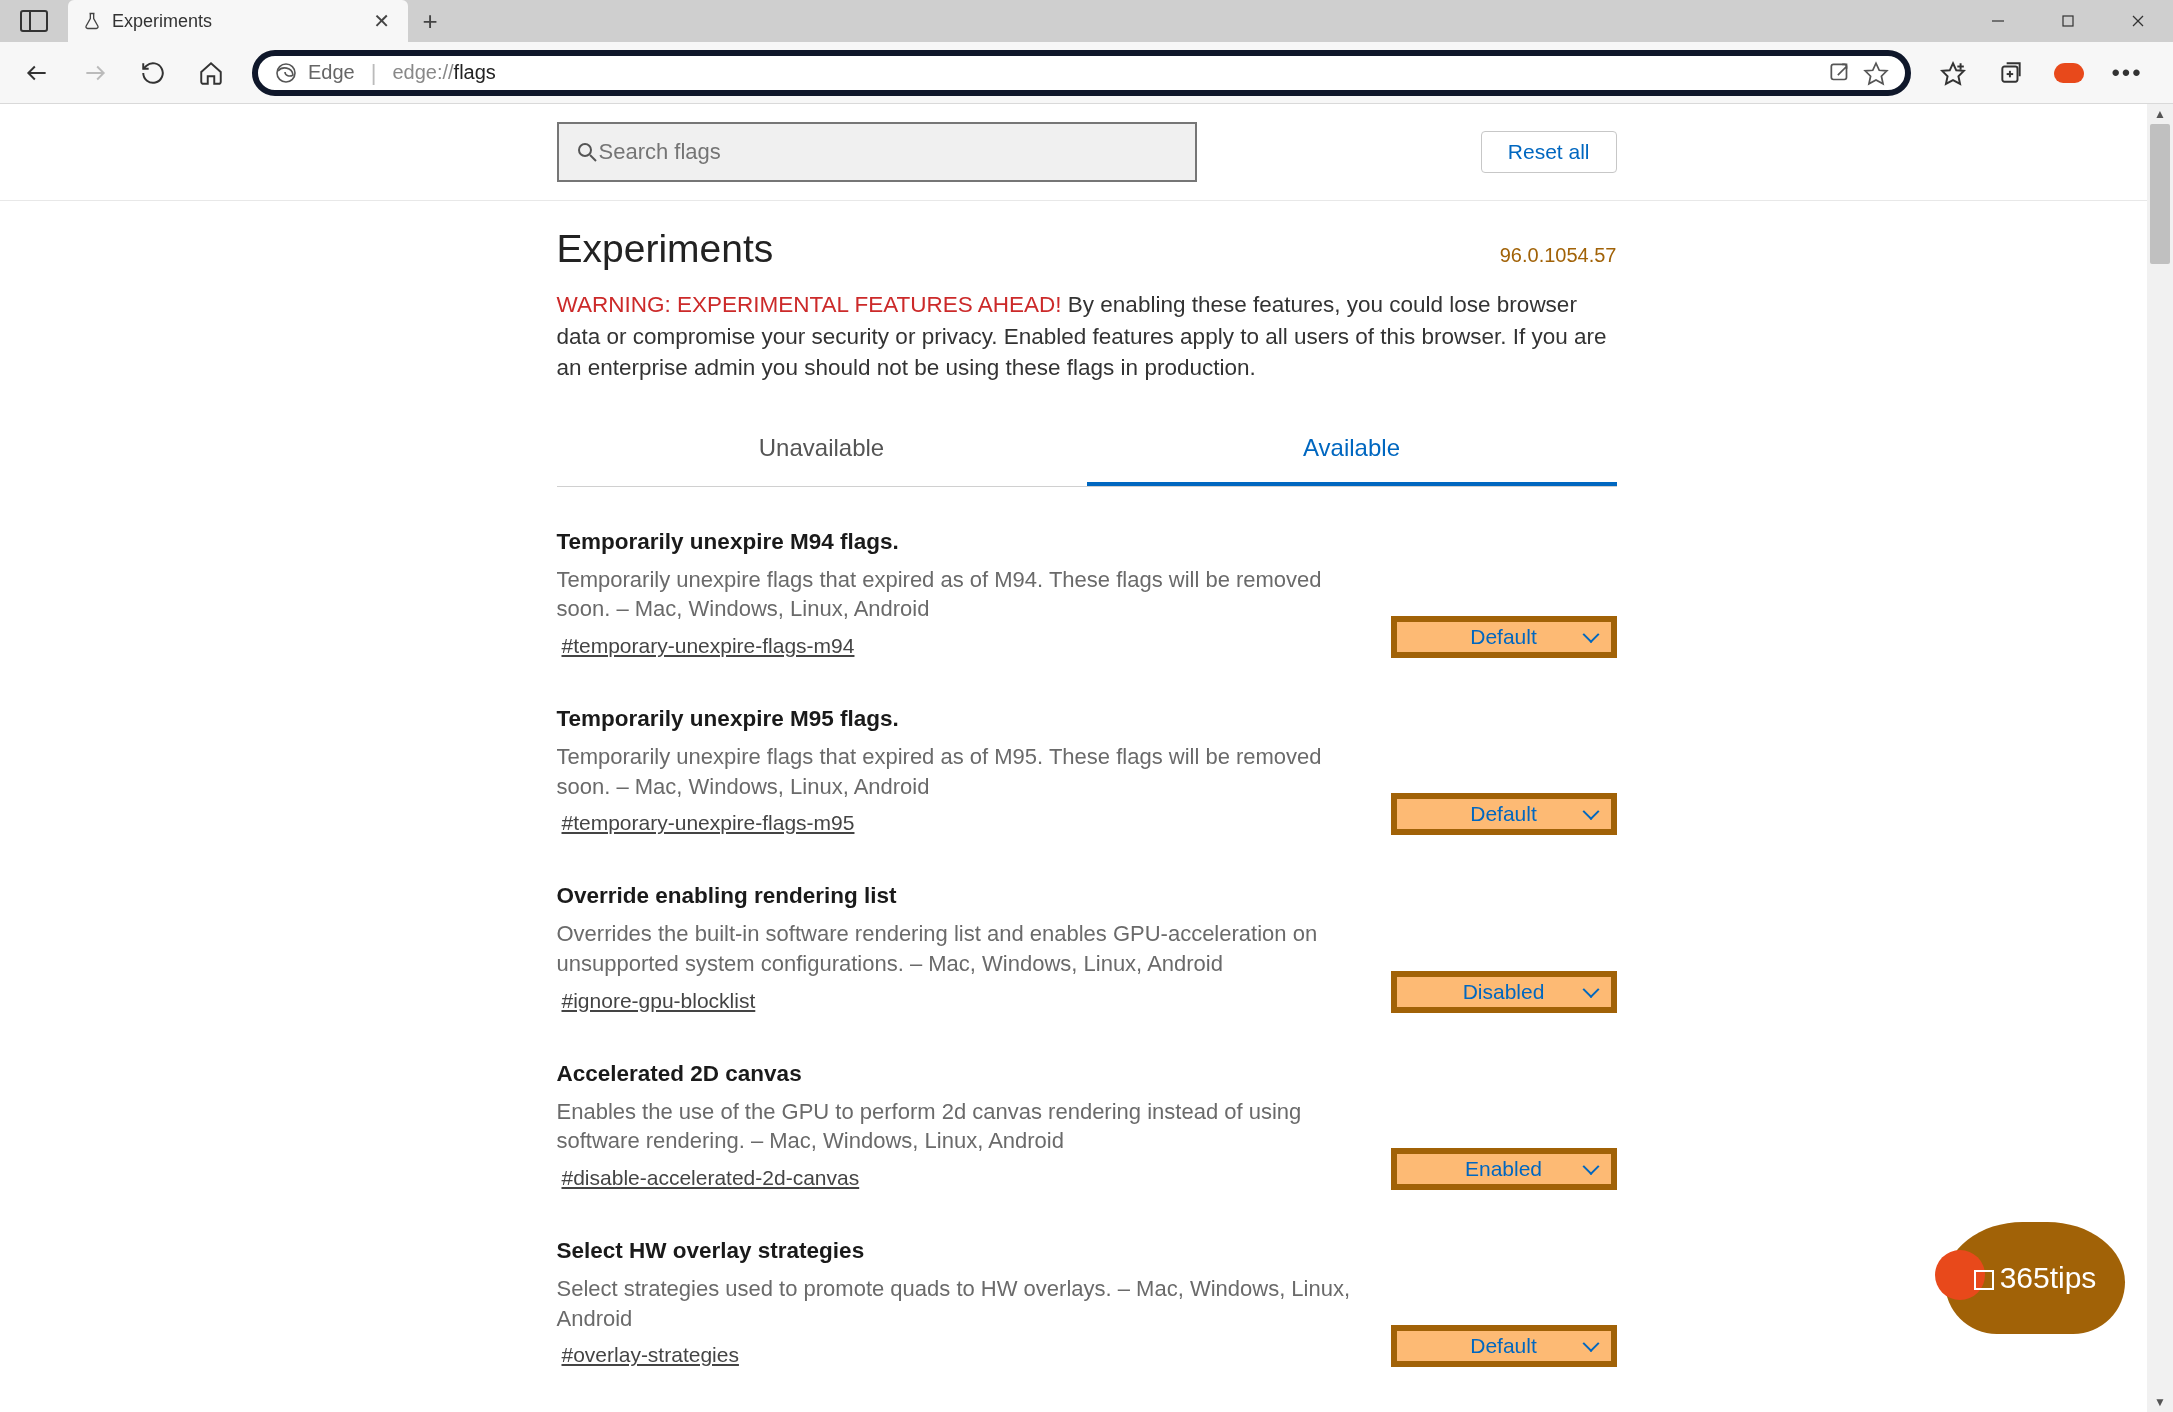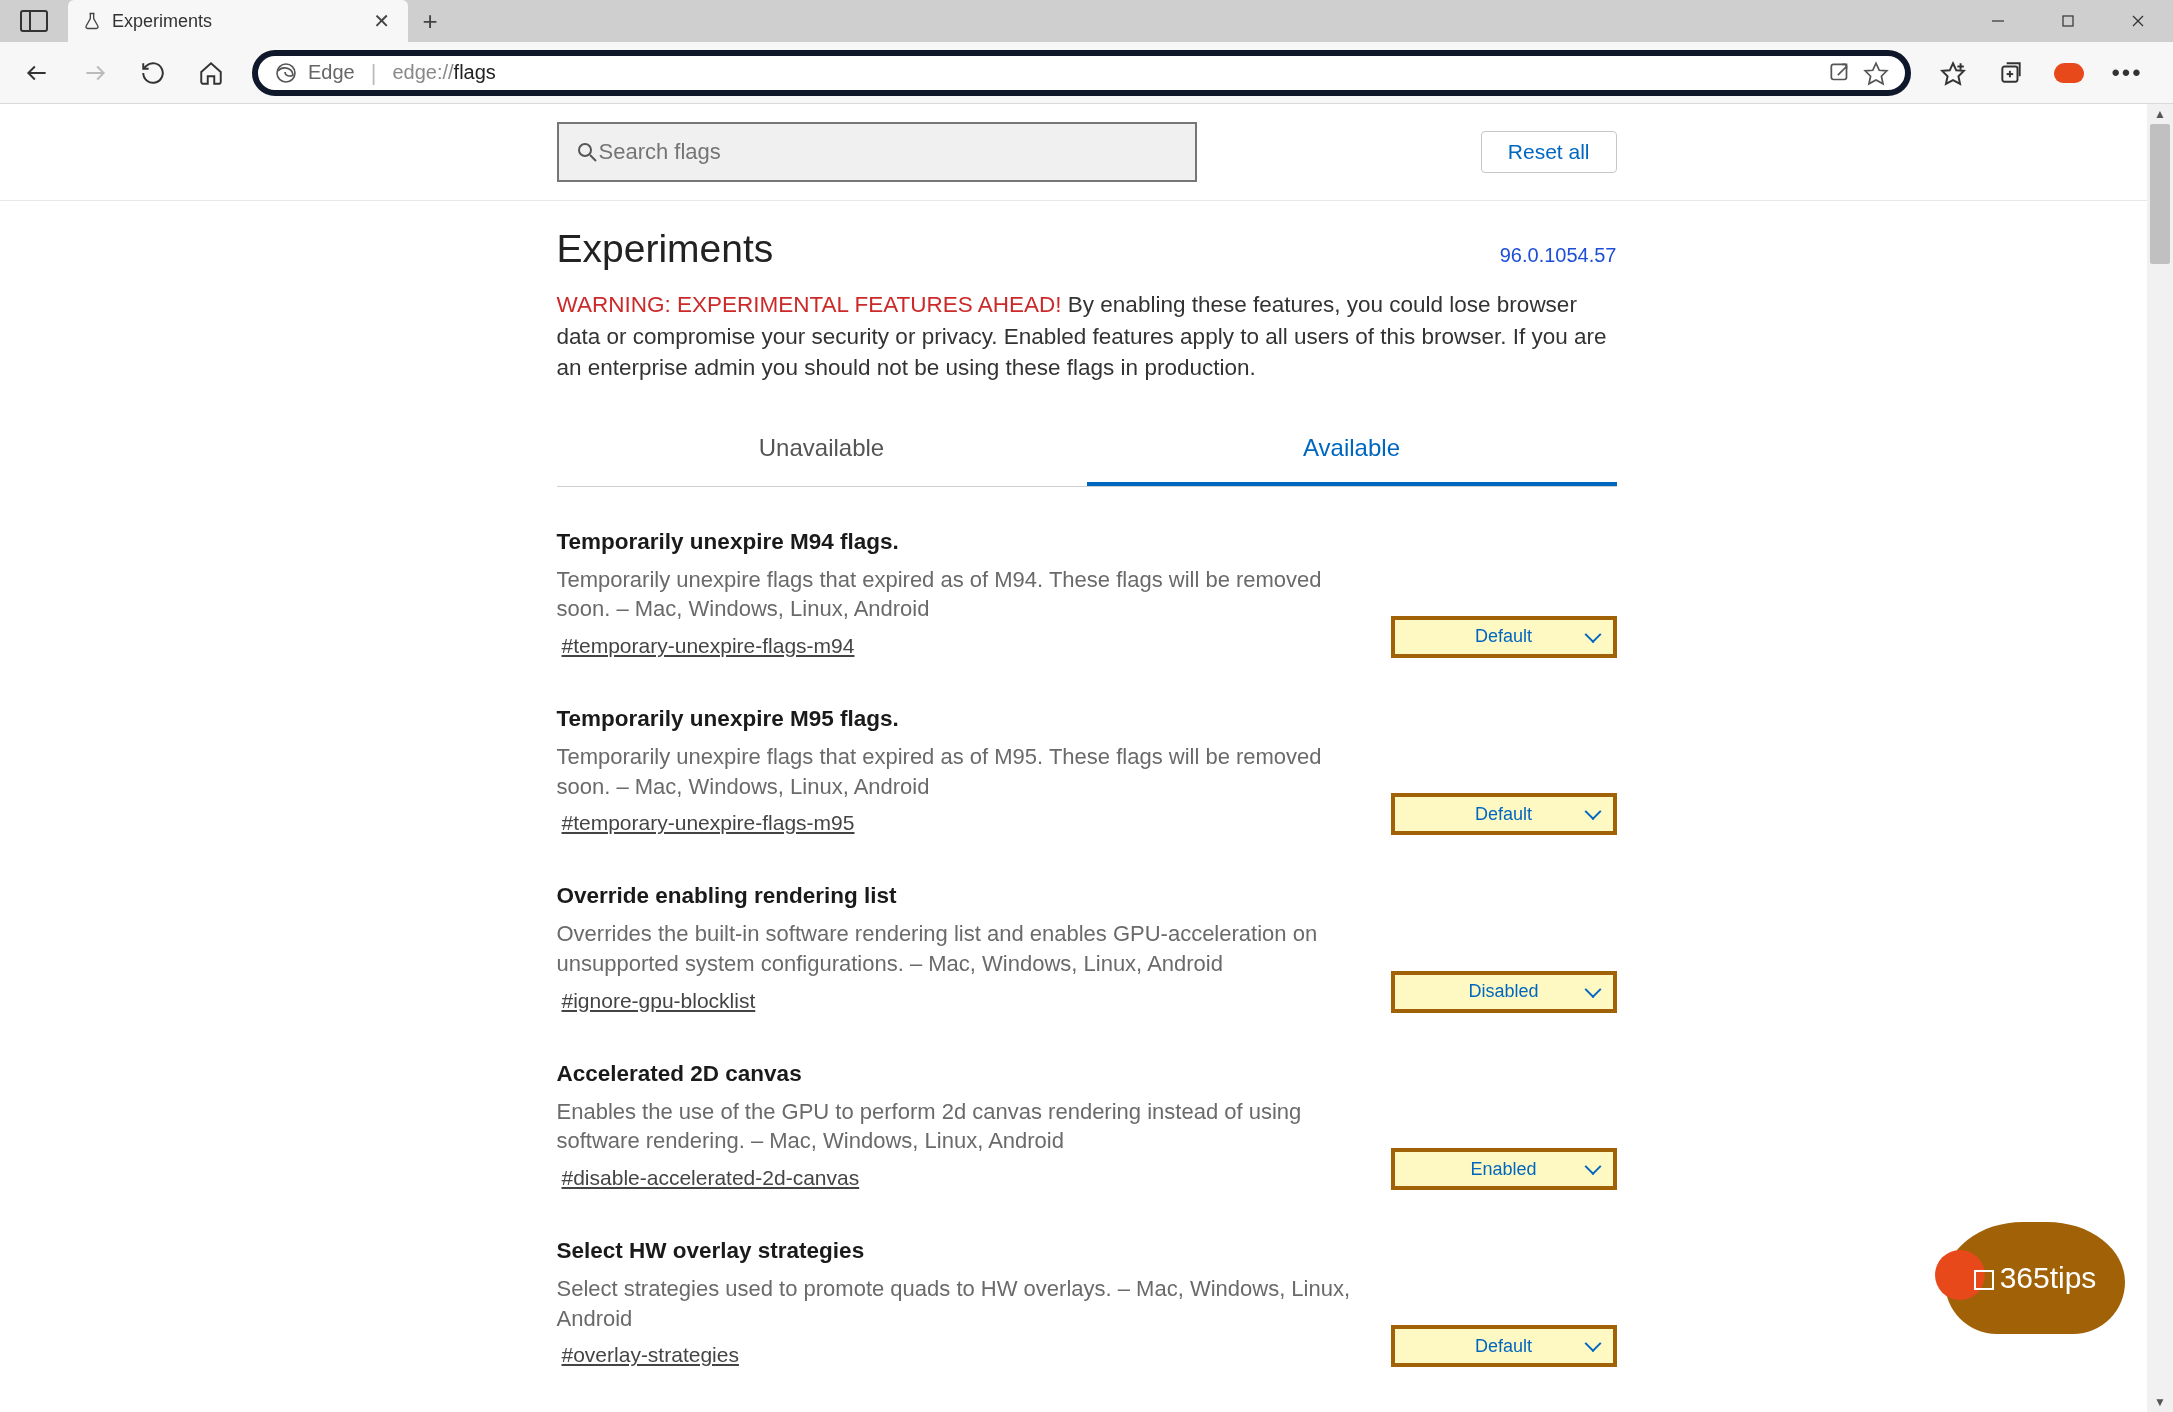--- a/index.html
+++ b/index.html
@@ -163,21 +163,21 @@
   }
   .header-row {
     display:flex; align-items:baseline; justify-content:space-between;
     margin-bottom: 18px;
   }
   .page-title {
     font-size: 39px;
     font-weight: 400;
     color:#222;
   }
-  .version { font-size: 20px; color:#1d4ed8; }
+  .version { font-size: 20px; color:#a16207; }
   .warning {
     font-size: 22.5px;
     line-height: 1.4;
     color:#333;
     margin-bottom: 30px;
   }
   .warning .danger { color:#cc2a2a; }
 
   .tabs-row {
     display:flex;
@@ -204,24 +204,24 @@
     gap: 28px;
     margin-bottom: 48px;
   }
   .flag-left { flex:1; }
   .flag-title { font-size:22.5px; font-weight:600; color:#1a1a1a; margin-bottom:10px;}
   .flag-desc { font-size:22px; color:#6a6a6a; line-height:1.35; margin-bottom:10px;}
   .flag-anchor { font-size:21px; color:#444; text-decoration: underline; display:inline-block; padding-left:5px;}
   .flag-select {
     width: 226px;
     height: 42px;
-    border: 4px solid #a16207;
-    background:#fef9c3;
+    border: 6px solid #a16207;
+    background:#fdba74;
     color:#0067c0;
-    font-size: 18px;
+    font-size: 21px;
     display:flex;
     align-items:center;
     justify-content:center;
     position:relative;
     cursor:pointer;
     margin-top: 34px;
   }
   .flag-select::after {
     content:"";
     position:absolute;

